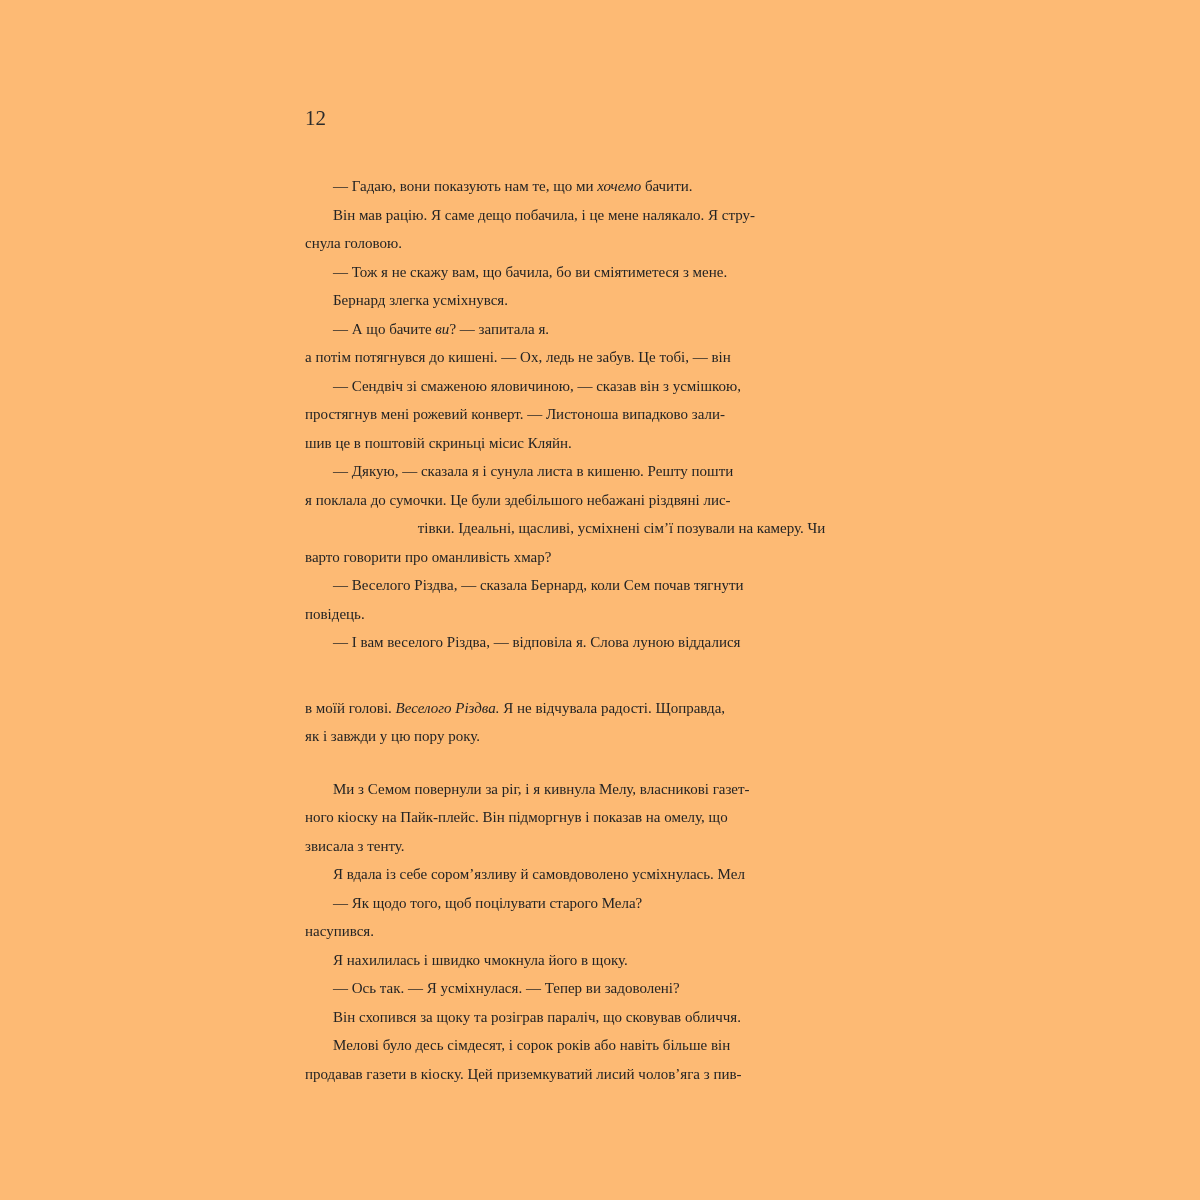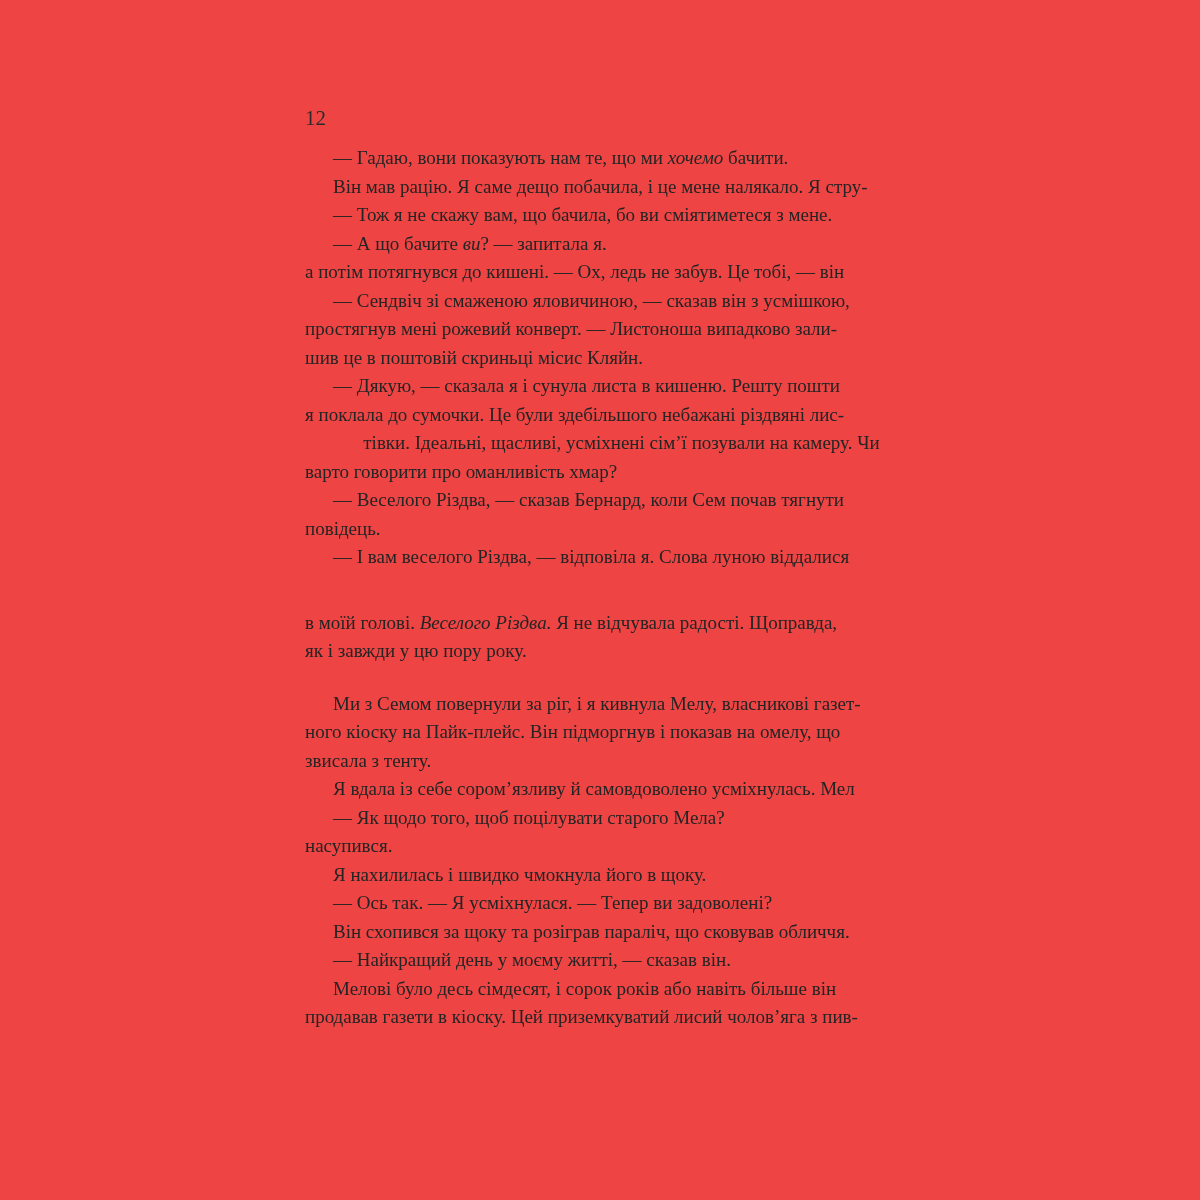--- a/index.html
+++ b/index.html
@@ -7,75 +7,76 @@
   body {
     background: #ffffff;
     font-family: "Liberation Serif", "DejaVu Serif", serif;
     color: #222222;
     position: relative;
     overflow: hidden;
   }
   .page {
     position: absolute;
     inset: 0;
-    background: #ef4444;
+    background: #fdba74;
   }
   .page-number {
     position: absolute;
     left: 305px;
     top: 106px;
     font-size: 21px;
     line-height: 24px;
     color: #2b2b2b;
   }
   .text-block {
     position: absolute;
     left: 305px;
-    top: 144px;
+    top: 172px;
     width: 633px;
-    font-size: 19px;
+    font-size: 15px;
     color: #242424;
   }
   .line {
     line-height: 28.5px;
     height: 28.5px;
     white-space: pre;
   }
   .line.indent { padding-left: 28px; }
   .line em { font-style: italic; }
 </style>
 </head>
 <body style="background: rgb(255, 255, 255);">
 
 <div class="page">
   <div class="page-number">12</div>
   <div class="text-block" style="color: rgb(36, 36, 36);">
       <div class="line indent"><span>— Гадаю, вони показують нам те, що ми </span><em>хочемо</em><span> бачити.</span></div>
       <div class="line indent full" style="word-spacing: 0px;"><span>Він мав рацію. Я саме дещо побачила, і це мене налякало. Я стру-</span></div>
+      <div class="line"><span>снула головою.</span></div>
       <div class="line indent full" style="word-spacing: 0px;"><span>— Тож я не скажу вам, що бачила, бо ви сміятиметеся з мене.</span></div>
+      <div class="line indent"><span>Бернард злегка усміхнувся.</span></div>
       <div class="line indent"><span>— А що бачите </span><em>ви</em><span>? — запитала я.</span></div>
       <div class="line full" style="word-spacing: 0px;"><span>а потім потягнувся до кишені. — Ох, ледь не забув. Це тобі, — він</span></div>
       <div class="line indent full" style="word-spacing: 0px;"><span>— Сендвіч зі смаженою яловичиною, — сказав він з усмішкою,</span></div>
       <div class="line full" style="word-spacing: 0px;"><span>простягнув мені рожевий конверт. — Листоноша випадково зали-</span></div>
       <div class="line"><span>шив це в поштовій скриньці місис Кляйн.</span></div>
       <div class="line indent full" style="word-spacing: 0px;"><span>— Дякую, — сказала я і сунула листа в кишеню. Решту пошти</span></div>
       <div class="line full" style="word-spacing: 0px;"><span>я поклала до сумочки. Це були здебільшого небажані різдвяні лис-</span></div>
       <div class="line full" style="word-spacing: 0px; text-align: center;"><span>тівки. Ідеальні, щасливі, усміхнені сім’ї позували на камеру. Чи</span></div>
       <div class="line"><span>варто говорити про оманливість хмар?</span></div>
-      <div class="line indent full" style="word-spacing: 0px;"><span>— Веселого Різдва, — сказав Бернард, коли Сем почав тягнути</span></div>
+      <div class="line indent full" style="word-spacing: 0px;"><span>— Веселого Різдва, — сказала Бернард, коли Сем почав тягнути</span></div>
       <div class="line"><span>повідець.</span></div>
       <div class="line indent full" style="word-spacing: 0px;"><span>— І вам веселого Різдва, — відповіла я. Слова луною віддалися</span></div>
       <div class="line full" style="word-spacing: 0px; margin-top: 37px;"><span>в моїй голові. </span><em>Веселого Різдва.</em><span> Я не відчувала радості. Щоправда,</span></div>
       <div class="line"><span>як і завжди у цю пору року.</span></div>
       <div class="line indent full" style="word-spacing: 0px; margin-top: 24px;"><span>Ми з Семом повернули за ріг, і я кивнула Мелу, власникові газет-</span></div>
       <div class="line full" style="word-spacing: 0px;"><span>ного кіоску на Пайк-плейс. Він підморгнув і показав на омелу, що</span></div>
       <div class="line"><span>звисала з тенту.</span></div>
       <div class="line indent full" style="word-spacing: 0px;"><span>Я вдала із себе сором’язливу й самовдоволено усміхнулась. Мел</span></div>
       <div class="line indent"><span>— Як щодо того, щоб поцілувати старого Мела?</span></div>
       <div class="line"><span>насупився.</span></div>
       <div class="line indent"><span>Я нахилилась і швидко чмокнула його в щоку.</span></div>
       <div class="line indent"><span>— Ось так. — Я усміхнулася. — Тепер ви задоволені?</span></div>
       <div class="line indent full" style="word-spacing: 0px;"><span>Він схопився за щоку та розіграв параліч, що сковував обличчя.</span></div>
-      <div class="line indent"><span>— Найкращий день у моєму житті, — сказав він.</span></div>
       <div class="line indent full" style="word-spacing: 0px;"><span>Мелові було десь сімдесят, і сорок років або навіть більше він</span></div>
       <div class="line full" style="word-spacing: 0px;"><span>продавав газети в кіоску. Цей приземкуватий лисий чолов’яга з пив-</span></div>
     </div>
 </div>
 
 </body></html>

